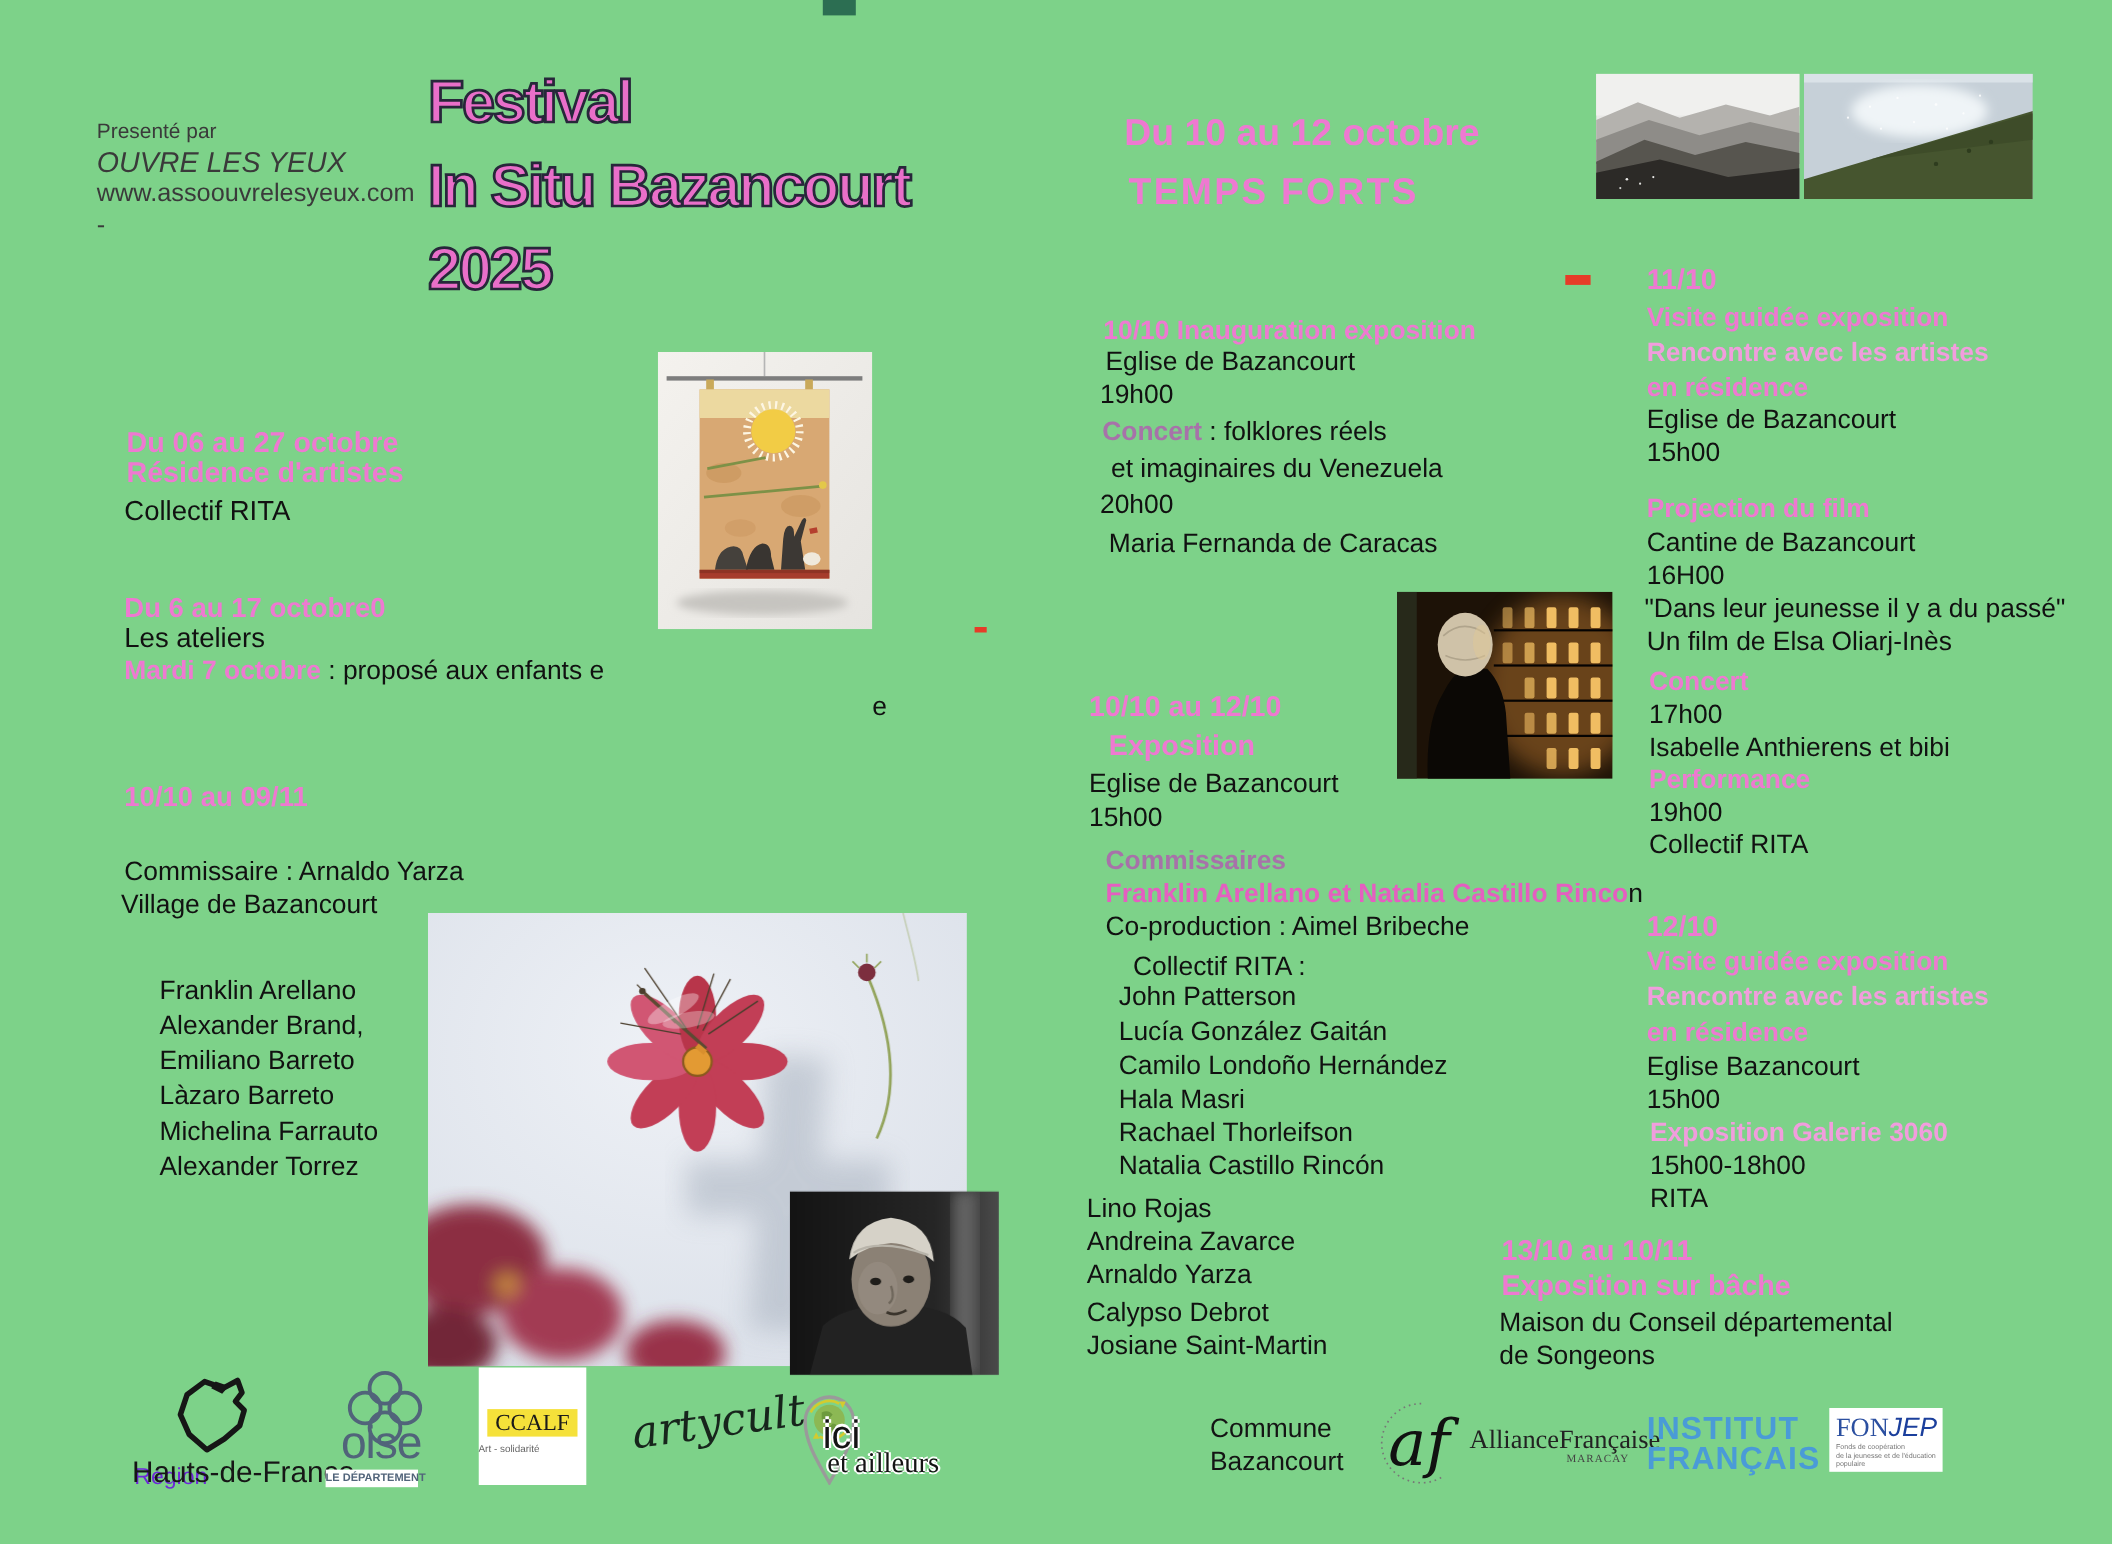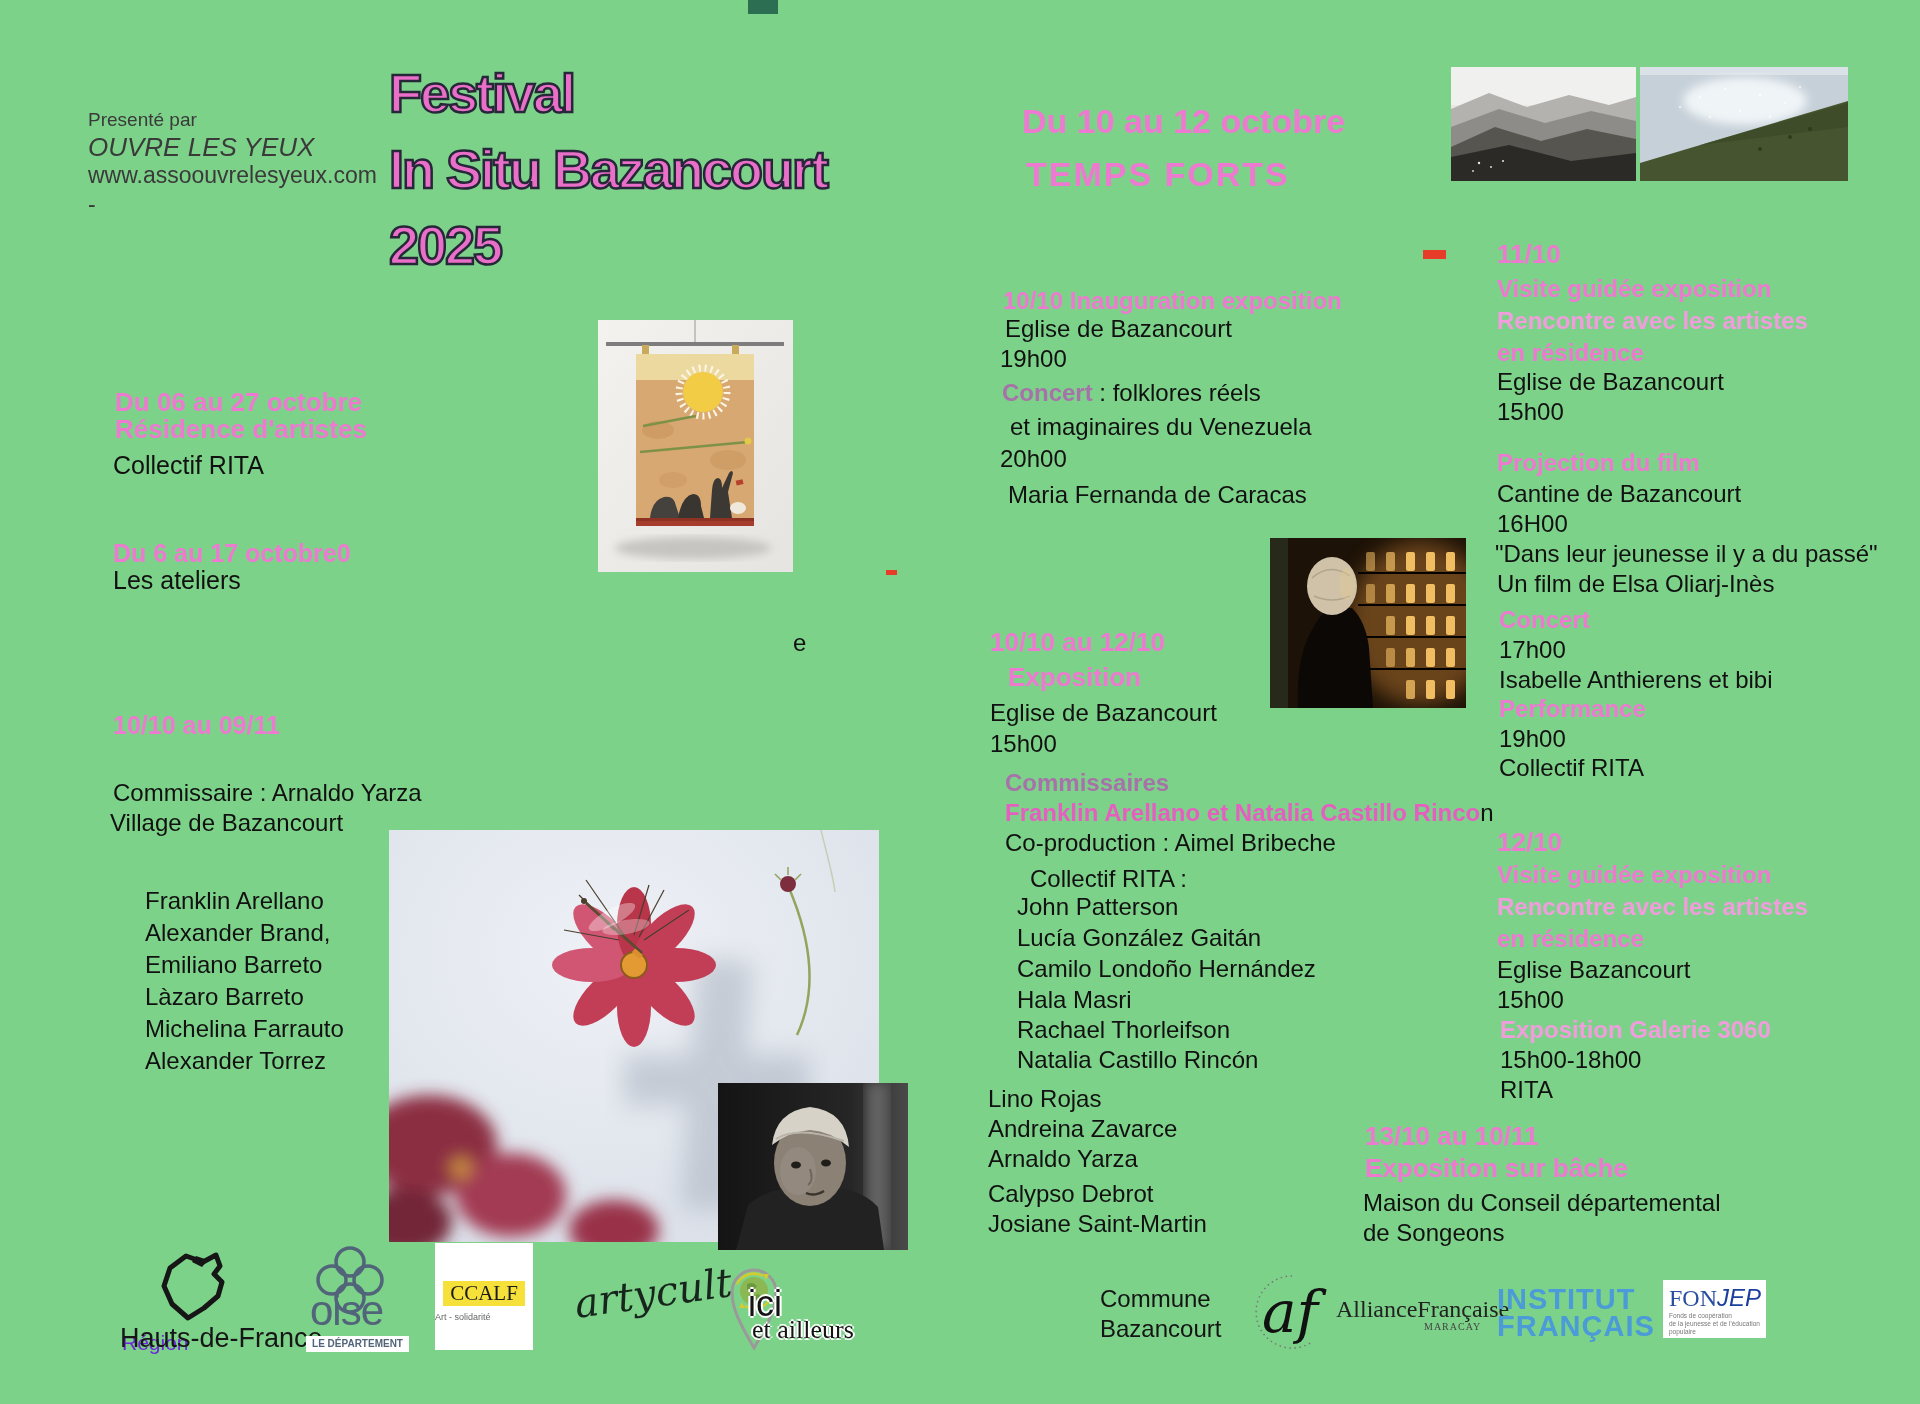--- a/index.html
+++ b/index.html
@@ -41,20 +41,21 @@
   <div class="title-line" style="left:389px;top:62px">Festival</div>
   <div class="title-line" style="left:389px;top:138px">In Situ Bazancourt</div>
   <div class="title-line" style="left:389px;top:214px">2025</div>
 
   <div class="t f26 pk" style="left:115px;top:388px">Du 06 au 27 octobre</div>
   <div class="t f26 pk" style="left:115px;top:415px">Résidence d'artistes</div>
   <div class="t f25 bk" style="left:113px;top:452px">Collectif RITA</div>
 
   <div class="t f25 pk" style="left:113px;top:540px">Du 6 au 17 octobre0</div>
   <div class="t f25 bk" style="left:113px;top:567px">Les ateliers</div>
+  <div class="t f24" style="left:113px;top:597px"><span class="pk">Mardi 7 octobre</span><span class="bk"> : proposé aux enfants e</span></div>
 
   <div class="t f25 pk" style="left:113px;top:712px">10/10 au 09/11</div>
   <div class="t f24 bk" style="left:113px;top:780px">Commissaire : Arnaldo Yarza</div>
   <div class="t f24 bk" style="left:110px;top:810px">Village de Bazancourt</div>
 
   <div class="t f24 bk" style="left:145px;top:888px">Franklin Arellano</div>
   <div class="t f24 bk" style="left:145px;top:920px">Alexander Brand,</div>
   <div class="t f24 bk" style="left:145px;top:952px">Emiliano Barreto</div>
   <div class="t f24 bk" style="left:145px;top:984px">Làzaro Barreto</div>
   <div class="t f24 bk" style="left:145px;top:1016px">Michelina Farrauto</div>
@@ -343,21 +344,21 @@
 
   <svg class="photo" style="left:312px;top:1242px" width="76" height="76" viewBox="0 0 76 76">
     <g fill="none" stroke="#51647a" stroke-width="3.5">
       <circle cx="38" cy="20" r="14"></circle>
         <circle cx="20" cy="38" r="14"></circle>
       <circle cx="56" cy="38" r="14"></circle>
         <circle cx="38" cy="56" r="14"></circle>
     </g>
   </svg>
   <div class="t f42" style="left:310px;top:1288px;color:#51647a;letter-spacing:-1px">oise</div>
-  <div class="whitebox" style="left:306px;top:1336px;width:103px;height:16px">
+  <div class="whitebox" style="left:296px;top:1336px;width:84px;height:16px">
     <div class="t" style="position:static;font-size:10px;color:#51647a;text-align:center;line-height:16px;font-weight:700">LE DÉPARTEMENT</div>
   </div>
 
   <div class="whitebox" style="left:435px;top:1243px;width:98px;height:107px">
     <div style="margin:38px 8px 0 8px;background:#f5e13a;text-align:center;">
       <span class="serif b" style="font-size:21px;color:#1a1a1a">CCALF</span>
     </div>
     <div style="text-align:left;font-size:9px;color:#666;margin-top:6px">Art - solidarité</div>
   </div>
 

